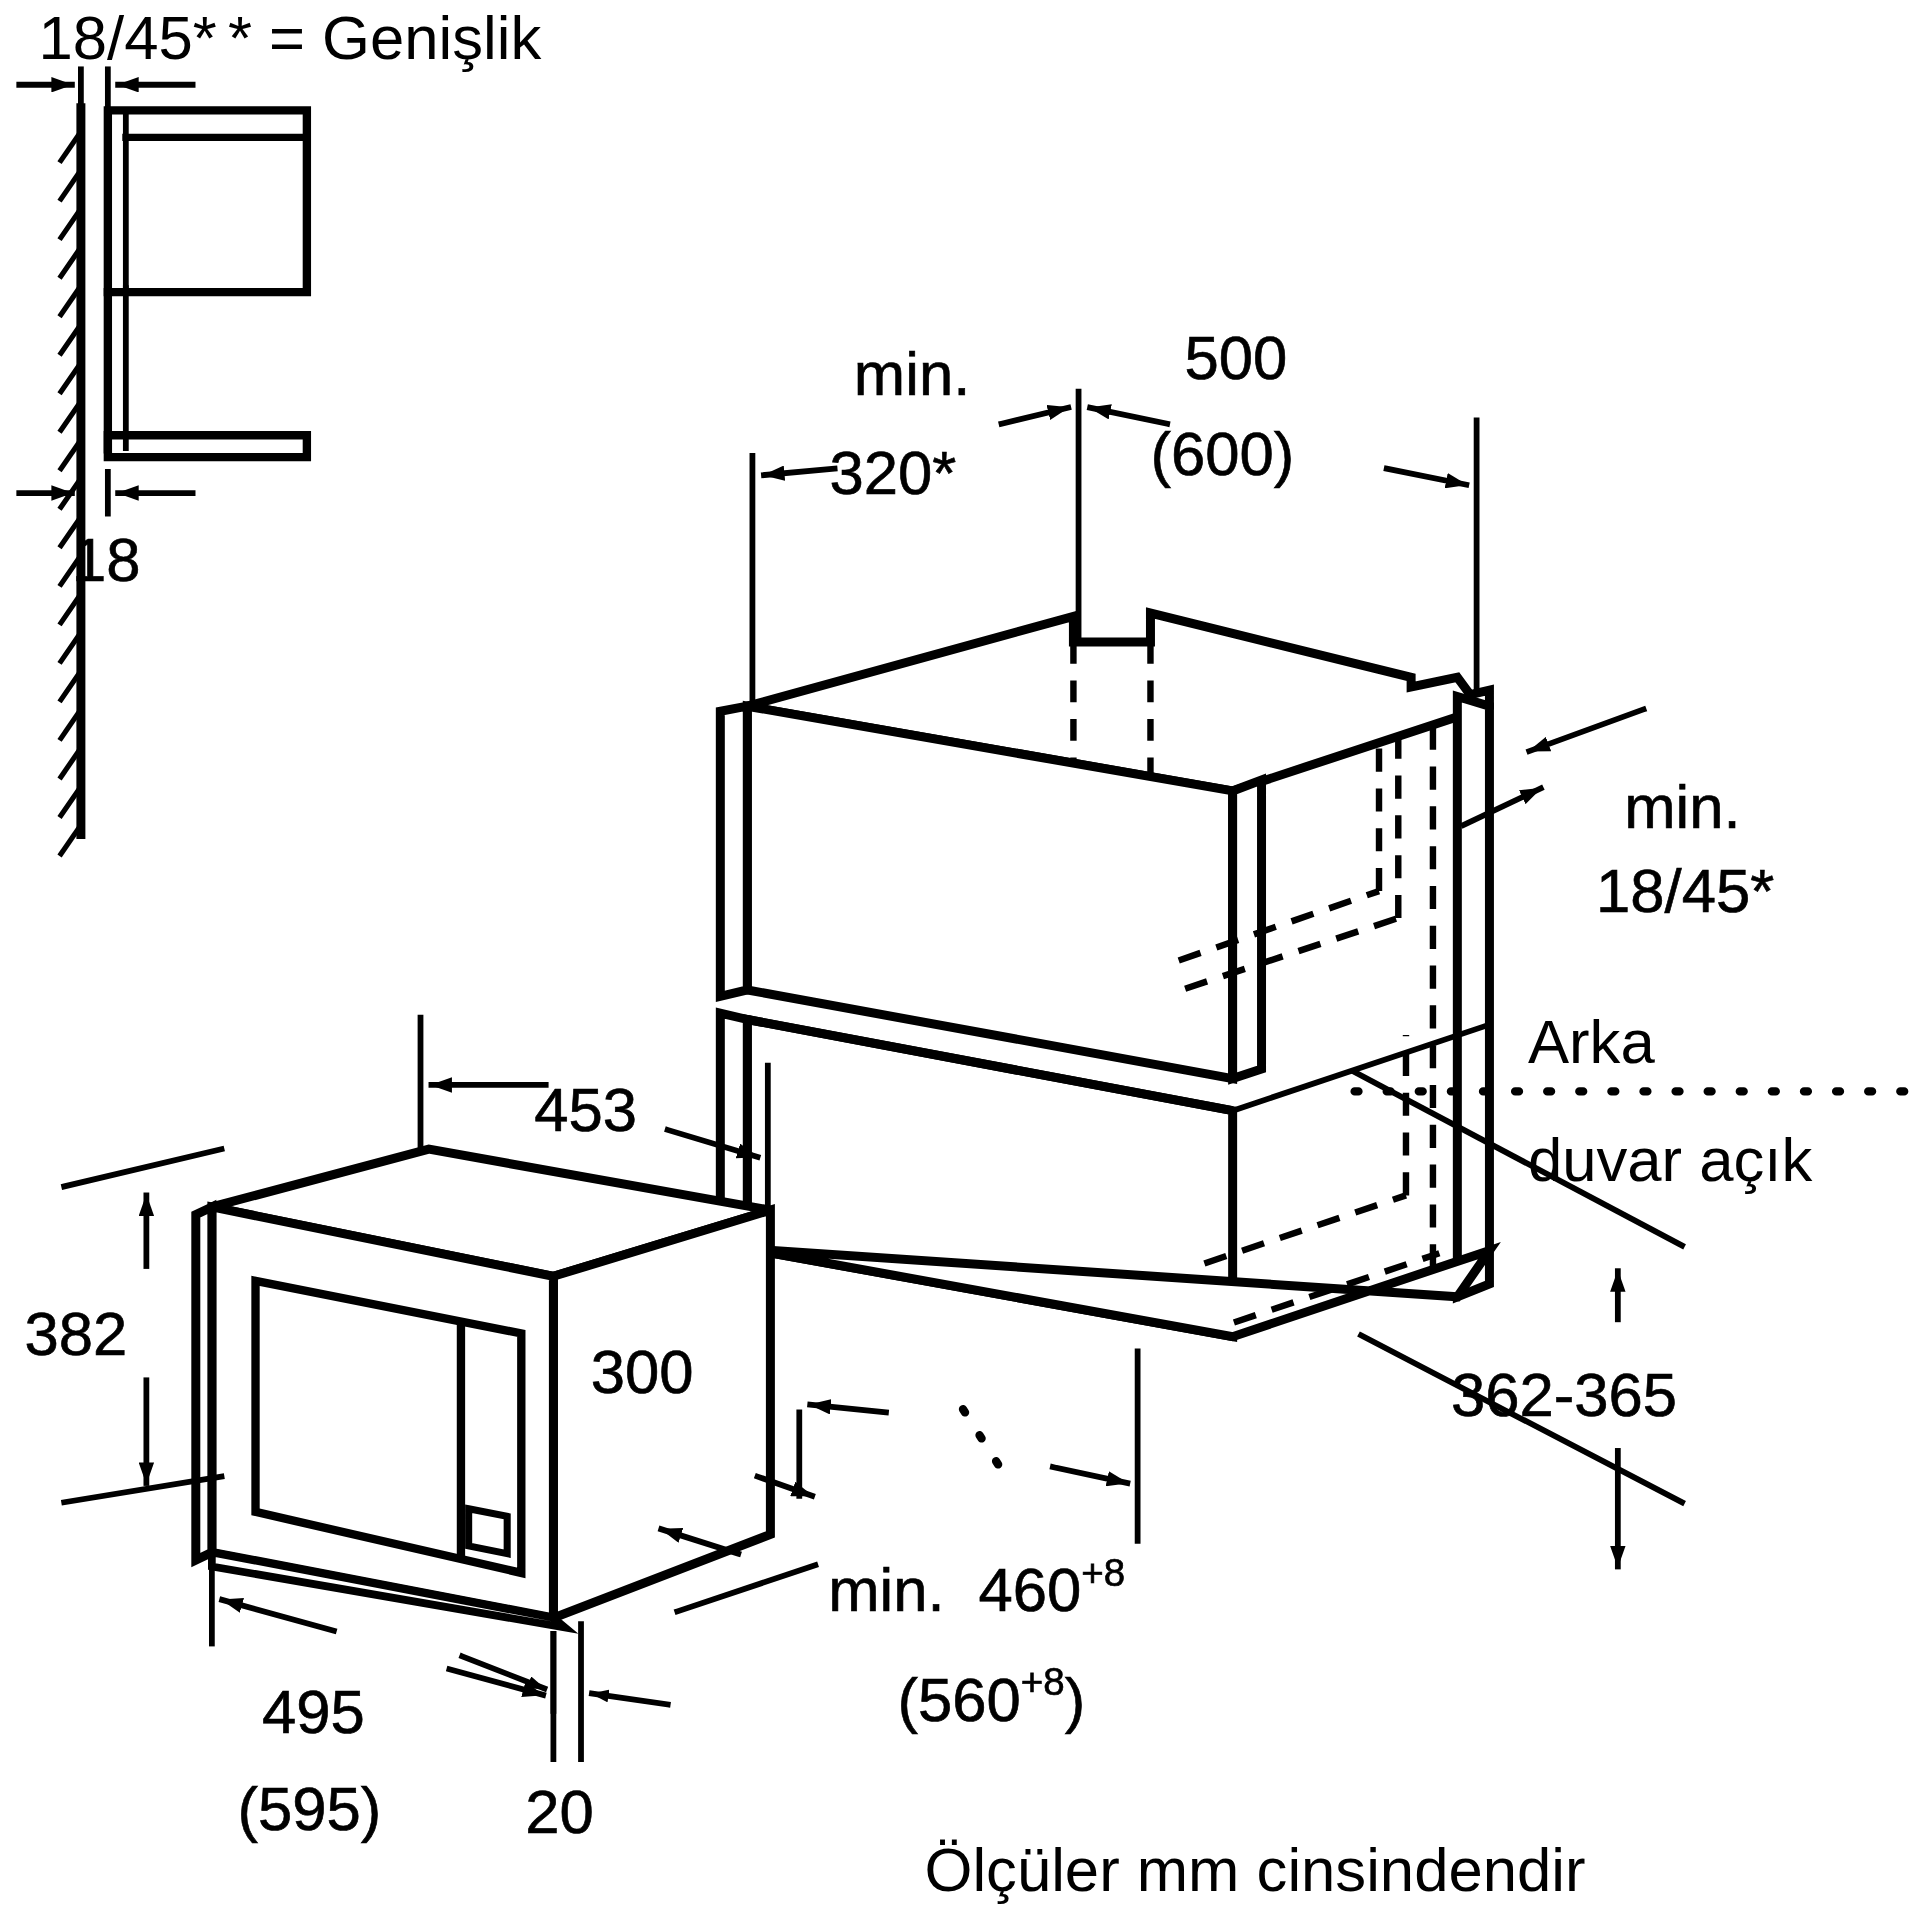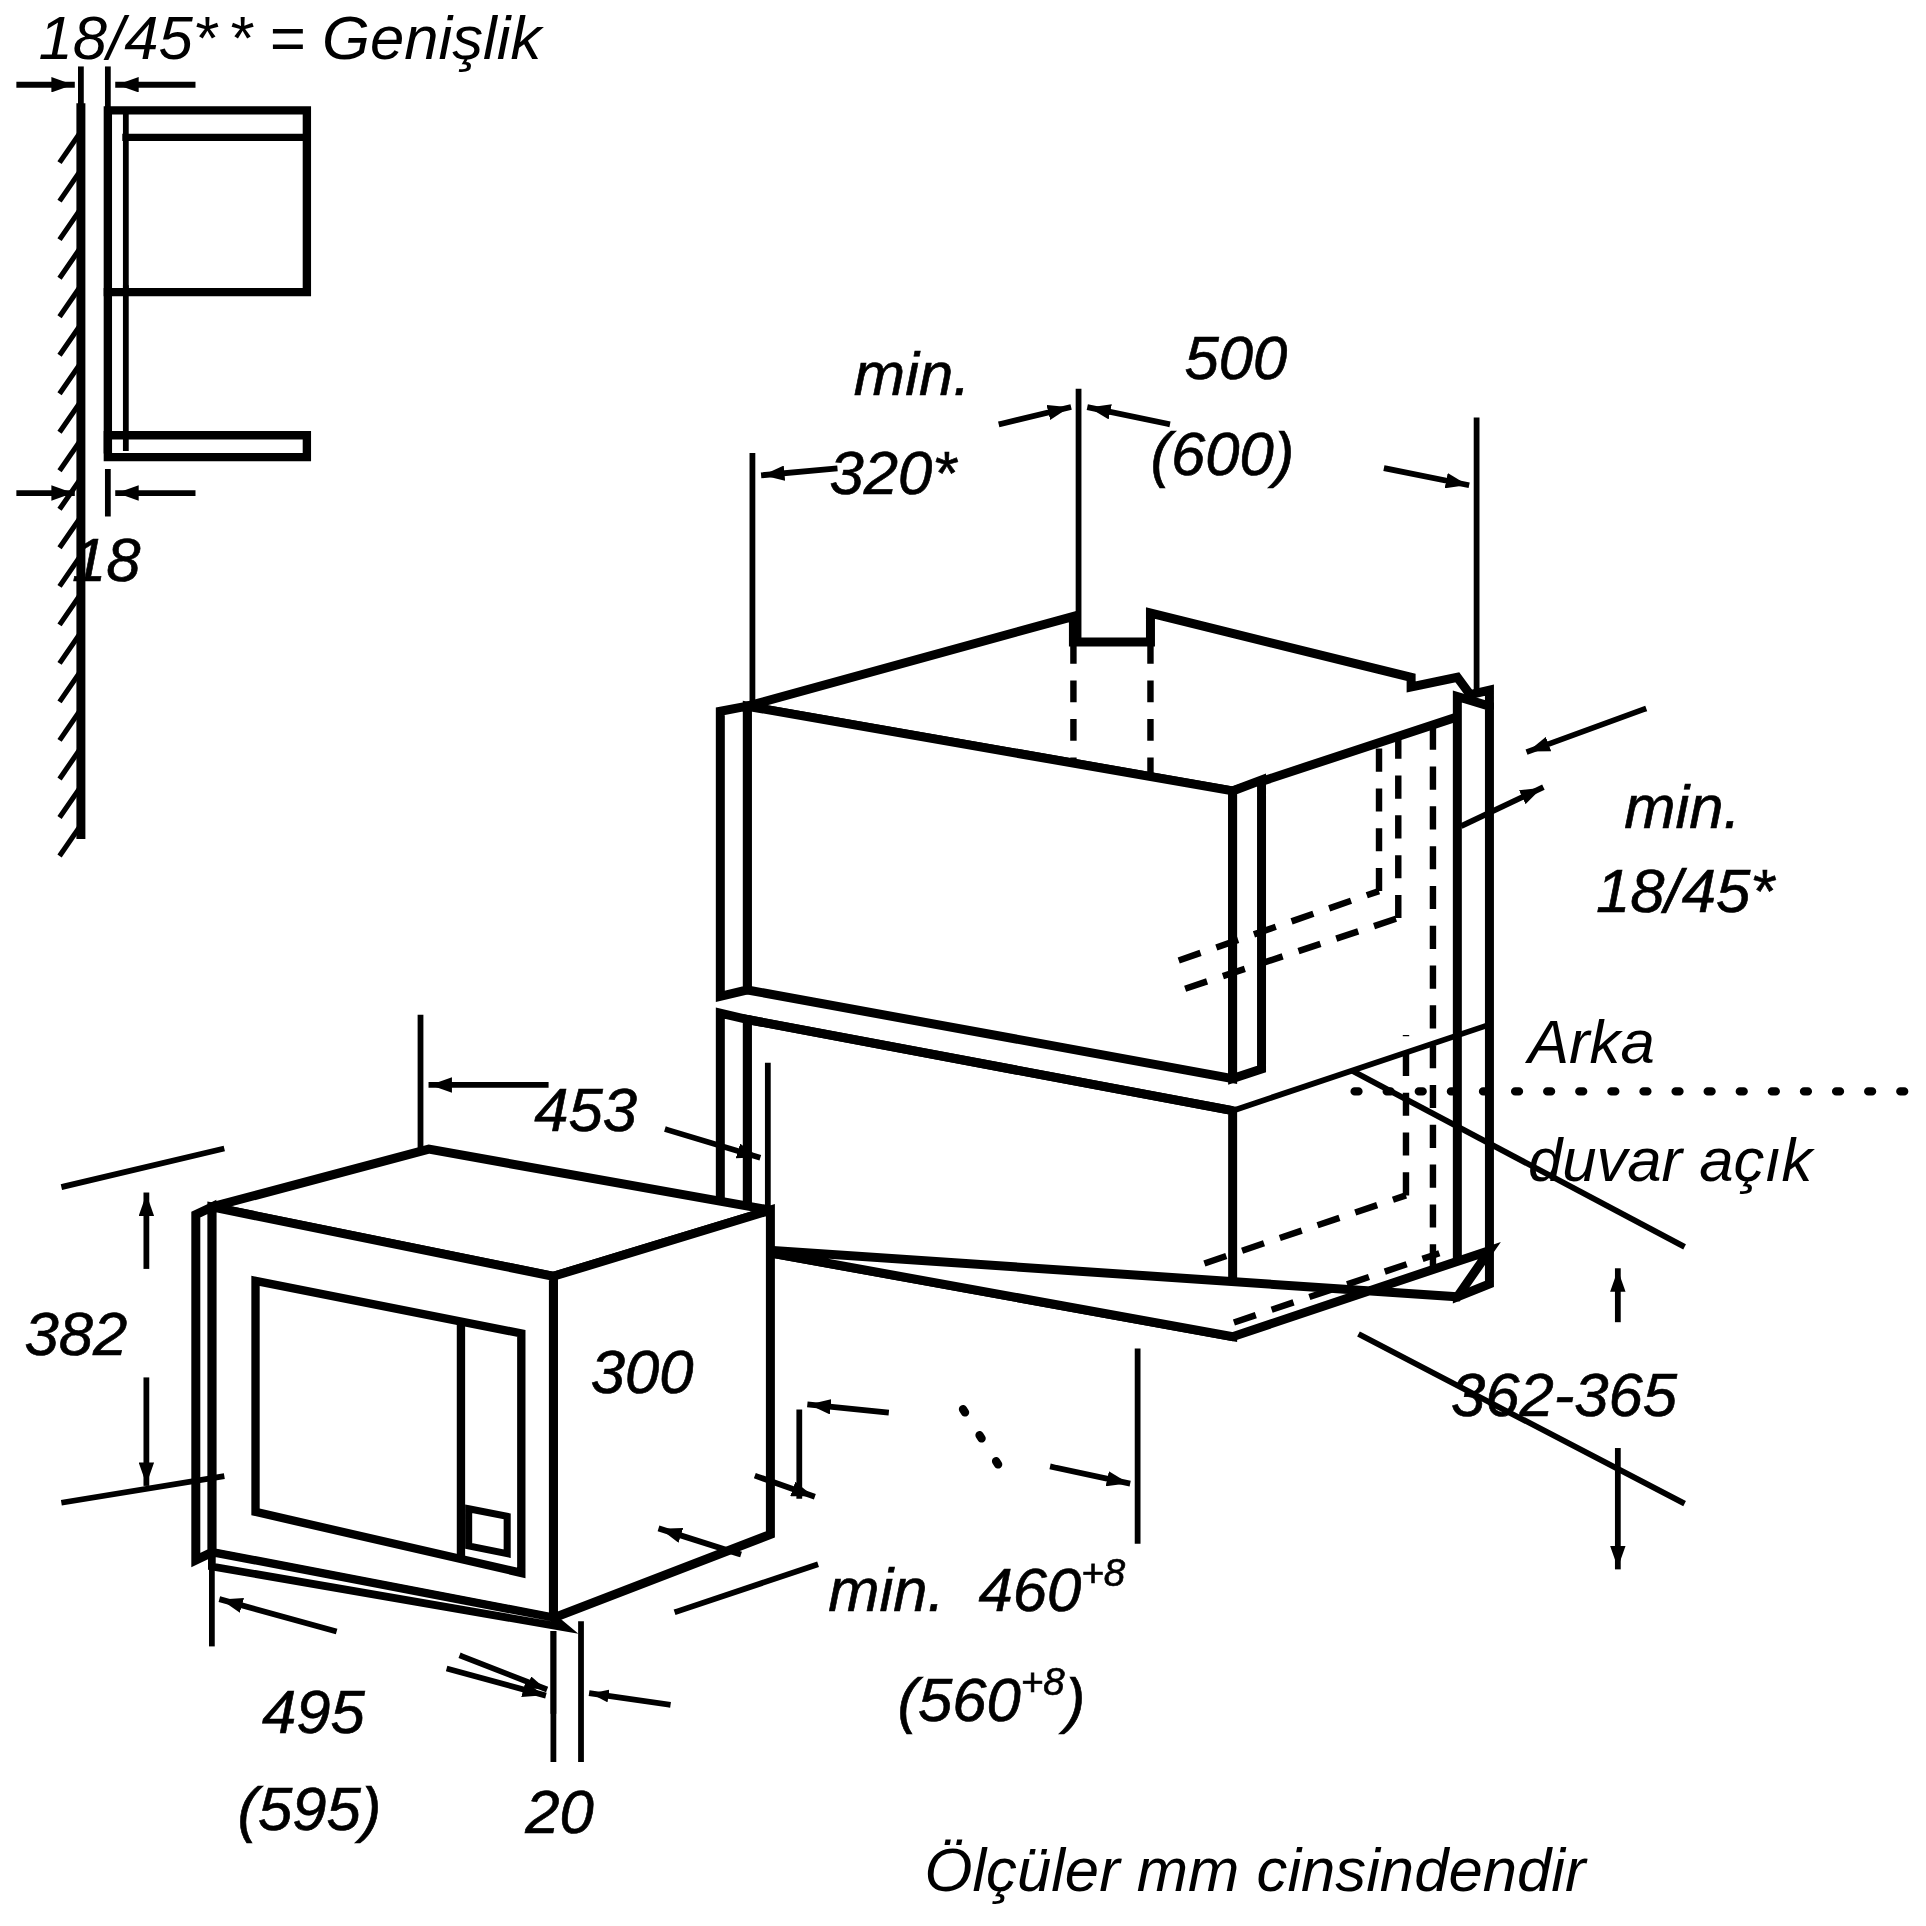--- a/index.html
+++ b/index.html
@@ -12,21 +12,20 @@
     height: 1926px;
     font-family: "Liberation Sans", sans-serif;
     color: #000000;
     overflow: hidden;
   }
   #sheet {
     position: relative;
     width: 1926px;
     height: 1926px;
     background: #ffffff;
-    font-style: italic;
   }
   svg.drawing {
     position: absolute;
     top: 0;
     left: 0;
     width: 1926px;
     height: 1926px;
     display: block;
   }
   text {

